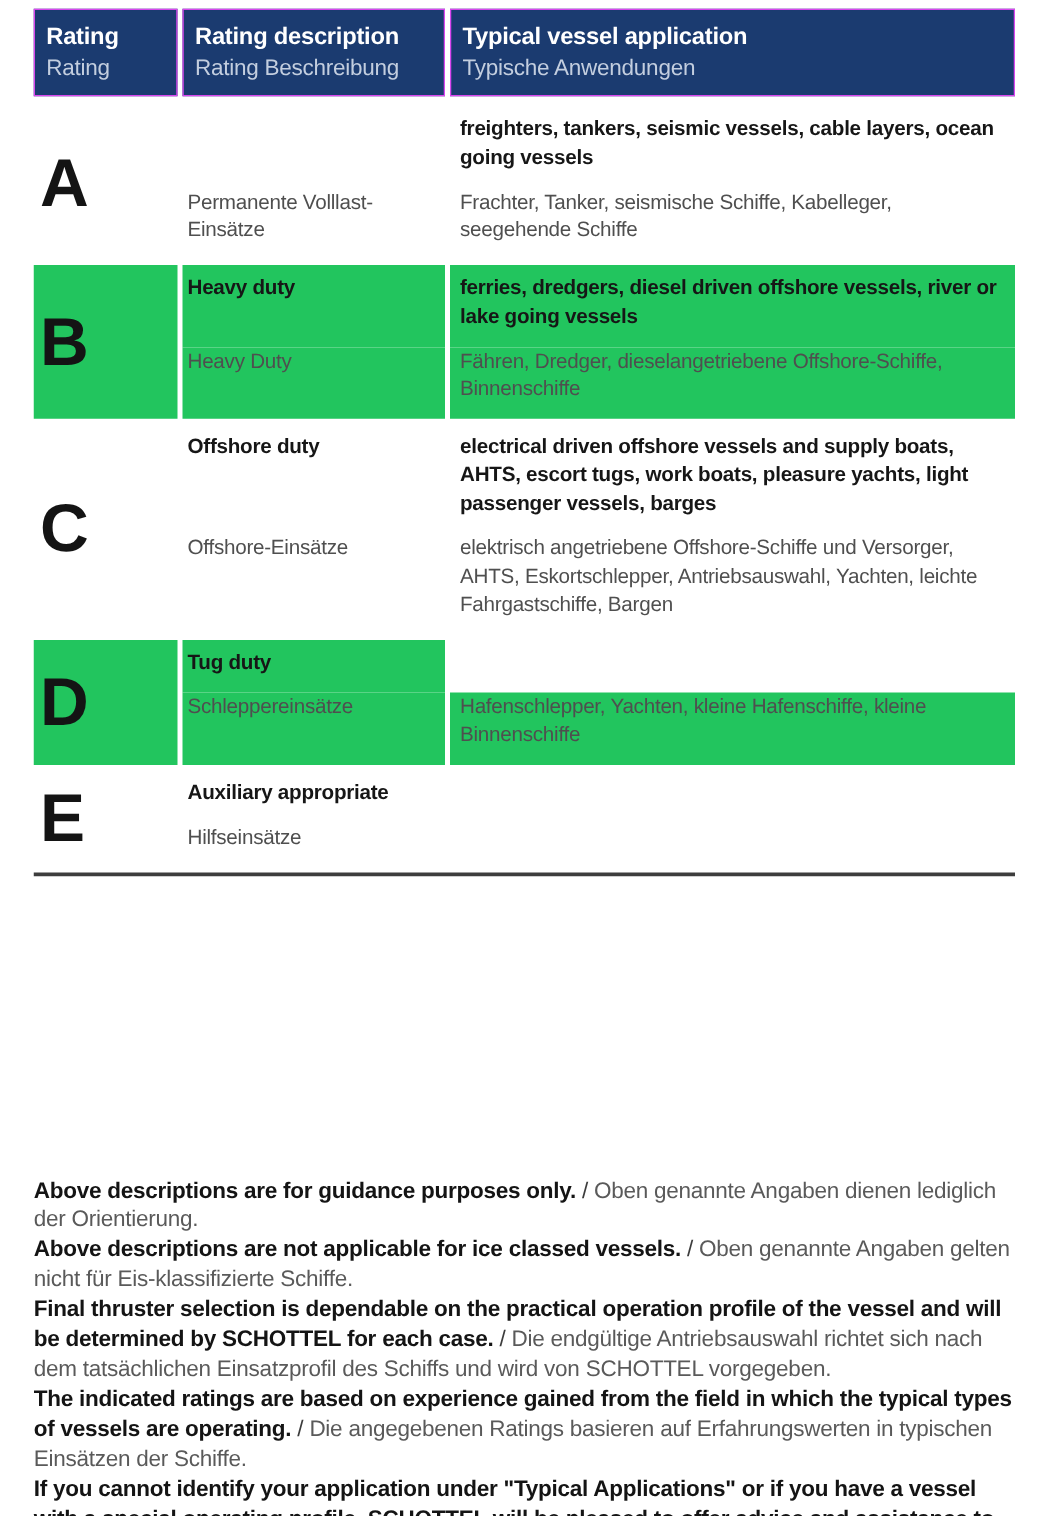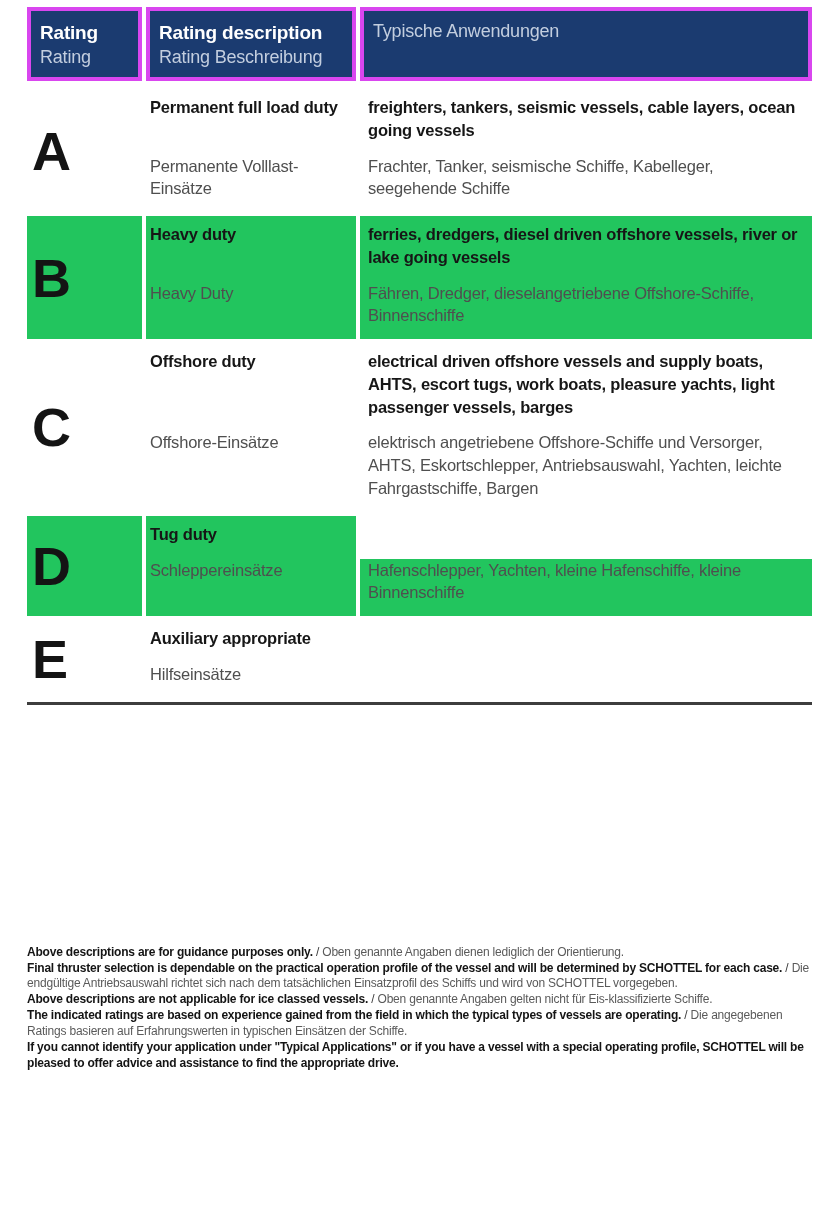--- a/index.html
+++ b/index.html
@@ -25,21 +25,21 @@
   .grid3 {
     display: grid;
     grid-template-columns: 115px 210px 1fr;
     column-gap: 4px;
   }
   .thead {
     margin-bottom: 8px;
   }
   .th {
     background: #1b3b70;
-    border: 4px solid #d946ef;
+    border: 1px solid #d946ef;
     color: #ffffff;
     padding: 9px 10px 8px 9px;
     min-height: 70px;
     box-sizing: border-box;
   }
   .th-en {
     font-size: 19px;
     font-weight: 700;
     letter-spacing: -0.2px;
     line-height: 1.35;
@@ -94,21 +94,21 @@
     margin-top: 1px;
   }
 
   
   .footnotes {
     margin-top: 240px;
     width: 785px;
   }
   .footnote {
     margin: 0;
-    font-size: 12px;
+    font-size: 18px;
     line-height: 1.33;
     letter-spacing: -0.2px;
   }
   .fn-en {
     font-weight: 700;
     color: #141414;
   }
   .fn-sep {
     font-weight: 400;
     color: #3c3c3c;
@@ -128,30 +128,30 @@
     <div class="grid3 thead">
       <div class="th">
         <div class="th-en">Rating</div>
         <div class="th-de">Rating</div>
       </div>
       <div class="th">
         <div class="th-en">Rating description</div>
         <div class="th-de">Rating Beschreibung</div>
       </div>
       <div class="th">
+        <div class="th-en">Typical vessel application</div>
         <div class="th-de">Typische Anwendungen</div>
       </div>
     </div>
 
     <div id="rows">
         <div class="row">
           <div class="cell letter-cell">
             <span class="letter">A</span>
           </div>
-          <div class="cell desc-en">Permanent full load duty</div>
           <div class="cell app-en">freighters, tankers, seismic vessels, cable layers, ocean going vessels</div>
           <div class="cell desc-de">Permanente Volllast-Einsätze</div>
           <div class="cell app-de">Frachter, Tanker, seismische Schiffe, Kabelleger, seegehende Schiffe</div>
         </div>
         <div class="row shaded">
           <div class="cell letter-cell">
             <span class="letter">B</span>
           </div>
           <div class="cell desc-en">Heavy duty</div>
           <div class="cell app-en">ferries, dredgers, diesel driven offshore vessels, river or lake going vessels</div>
@@ -184,19 +184,19 @@
           <div class="cell desc-de">Hilfseinsätze</div>
           <div class="cell app-de"></div>
         </div>
       </div>
 
     <div class="bottom-rule"></div>
   </div>
 
   <div class="footnotes" id="footnotes">
       <p class="footnote"><span class="fn-en">Above descriptions are for guidance purposes only.</span><span class="fn-sep"> / </span><span class="fn-de">Oben genannte Angaben dienen lediglich der Orientierung.</span></p>
+      <p class="footnote"><span class="fn-en">Above descriptions are not applicable for ice classed vessels.</span><span class="fn-sep"> / </span><span class="fn-de">Oben genannte Angaben gelten nicht für Eis-klassifizierte Schiffe.</span></p>
       <p class="footnote"><span class="fn-en">Final thruster selection is dependable on the practical operation profile of the vessel and will be determined by SCHOTTEL for each case.</span><span class="fn-sep"> / </span><span class="fn-de">Die endgültige Antriebsauswahl richtet sich nach dem tatsächlichen Einsatzprofil des Schiffs und wird von SCHOTTEL vorgegeben.</span></p>
-      <p class="footnote"><span class="fn-en">Above descriptions are not applicable for ice classed vessels.</span><span class="fn-sep"> / </span><span class="fn-de">Oben genannte Angaben gelten nicht für Eis-klassifizierte Schiffe.</span></p>
       <p class="footnote"><span class="fn-en">The indicated ratings are based on experience gained from the field in which the typical types of vessels are operating.</span><span class="fn-sep"> / </span><span class="fn-de">Die angegebenen Ratings basieren auf Erfahrungswerten in typischen Einsätzen der Schiffe.</span></p>
       <p class="footnote"><span class="fn-en">If you cannot identify your application under "Typical Applications" or if you have a vessel with a special operating profile, SCHOTTEL will be pleased to offer advice and assistance to find the appropriate drive.</span></p>
     </div>
 
 </div>
 
 </body></html>

